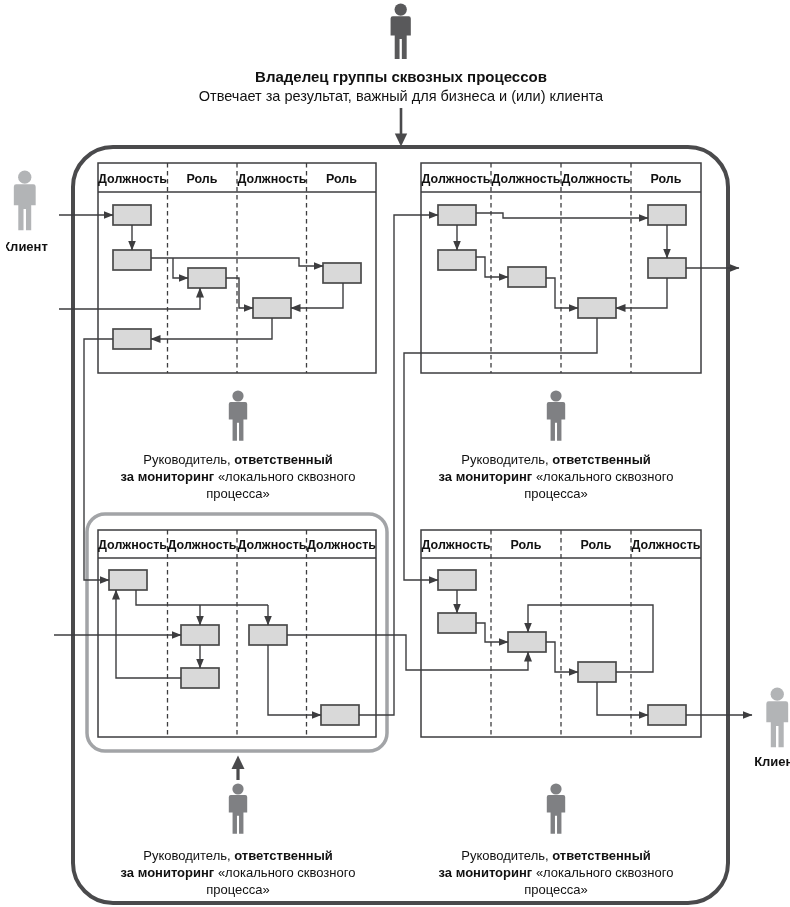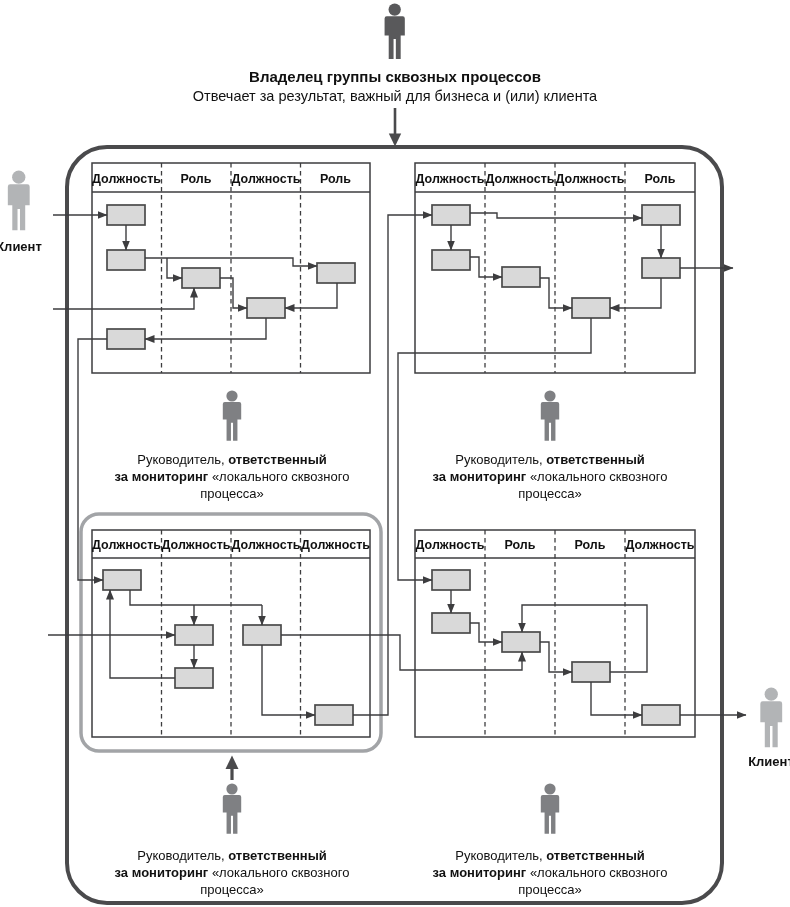--- a/index.html
+++ b/index.html
@@ -1,16 +1,16 @@
 <!DOCTYPE html>
 <html style="--container-border: #4a4a4c; --highlight-border: #a2a4a7; --box-fill: #d9d9d9; --box-border: #4a4a4a; --line: #3d3d3f; --owner-icon: #59595b; --manager-icon: #7f8083; --client-icon: #b2b4b6; --text: #111111;"><head>
 <meta charset="utf-8">
 <style>
   html,body{margin:0;padding:0;background:#ffffff;}
-  .stage{width:625px;height:907px;position:relative;background:#fff;}
+  .stage{width:625px;height:907px;position:relative;background:#fff;margin-left:6px;}
   svg{display:block;font-family:"Liberation Sans",sans-serif;}
   .container{fill:none;stroke:var(--container-border);stroke-width:4;}
   .highlight{fill:none;stroke:var(--highlight-border);stroke-width:3.5;}
   .frame{fill:none;stroke:var(--line);stroke-width:1.5;}
   .sep{stroke:var(--line);stroke-width:1.3;stroke-dasharray:4.5 3.5;fill:none;}
   .box{fill:var(--box-fill);stroke:var(--box-border);stroke-width:1.7;}
   .conn{fill:none;stroke:var(--line);stroke-width:1.4;}
   .arrowhead{fill:var(--line);stroke:none;}
   .thick{fill:var(--container-border);stroke:none;}
   .thickline{stroke:var(--container-border);fill:none;}

